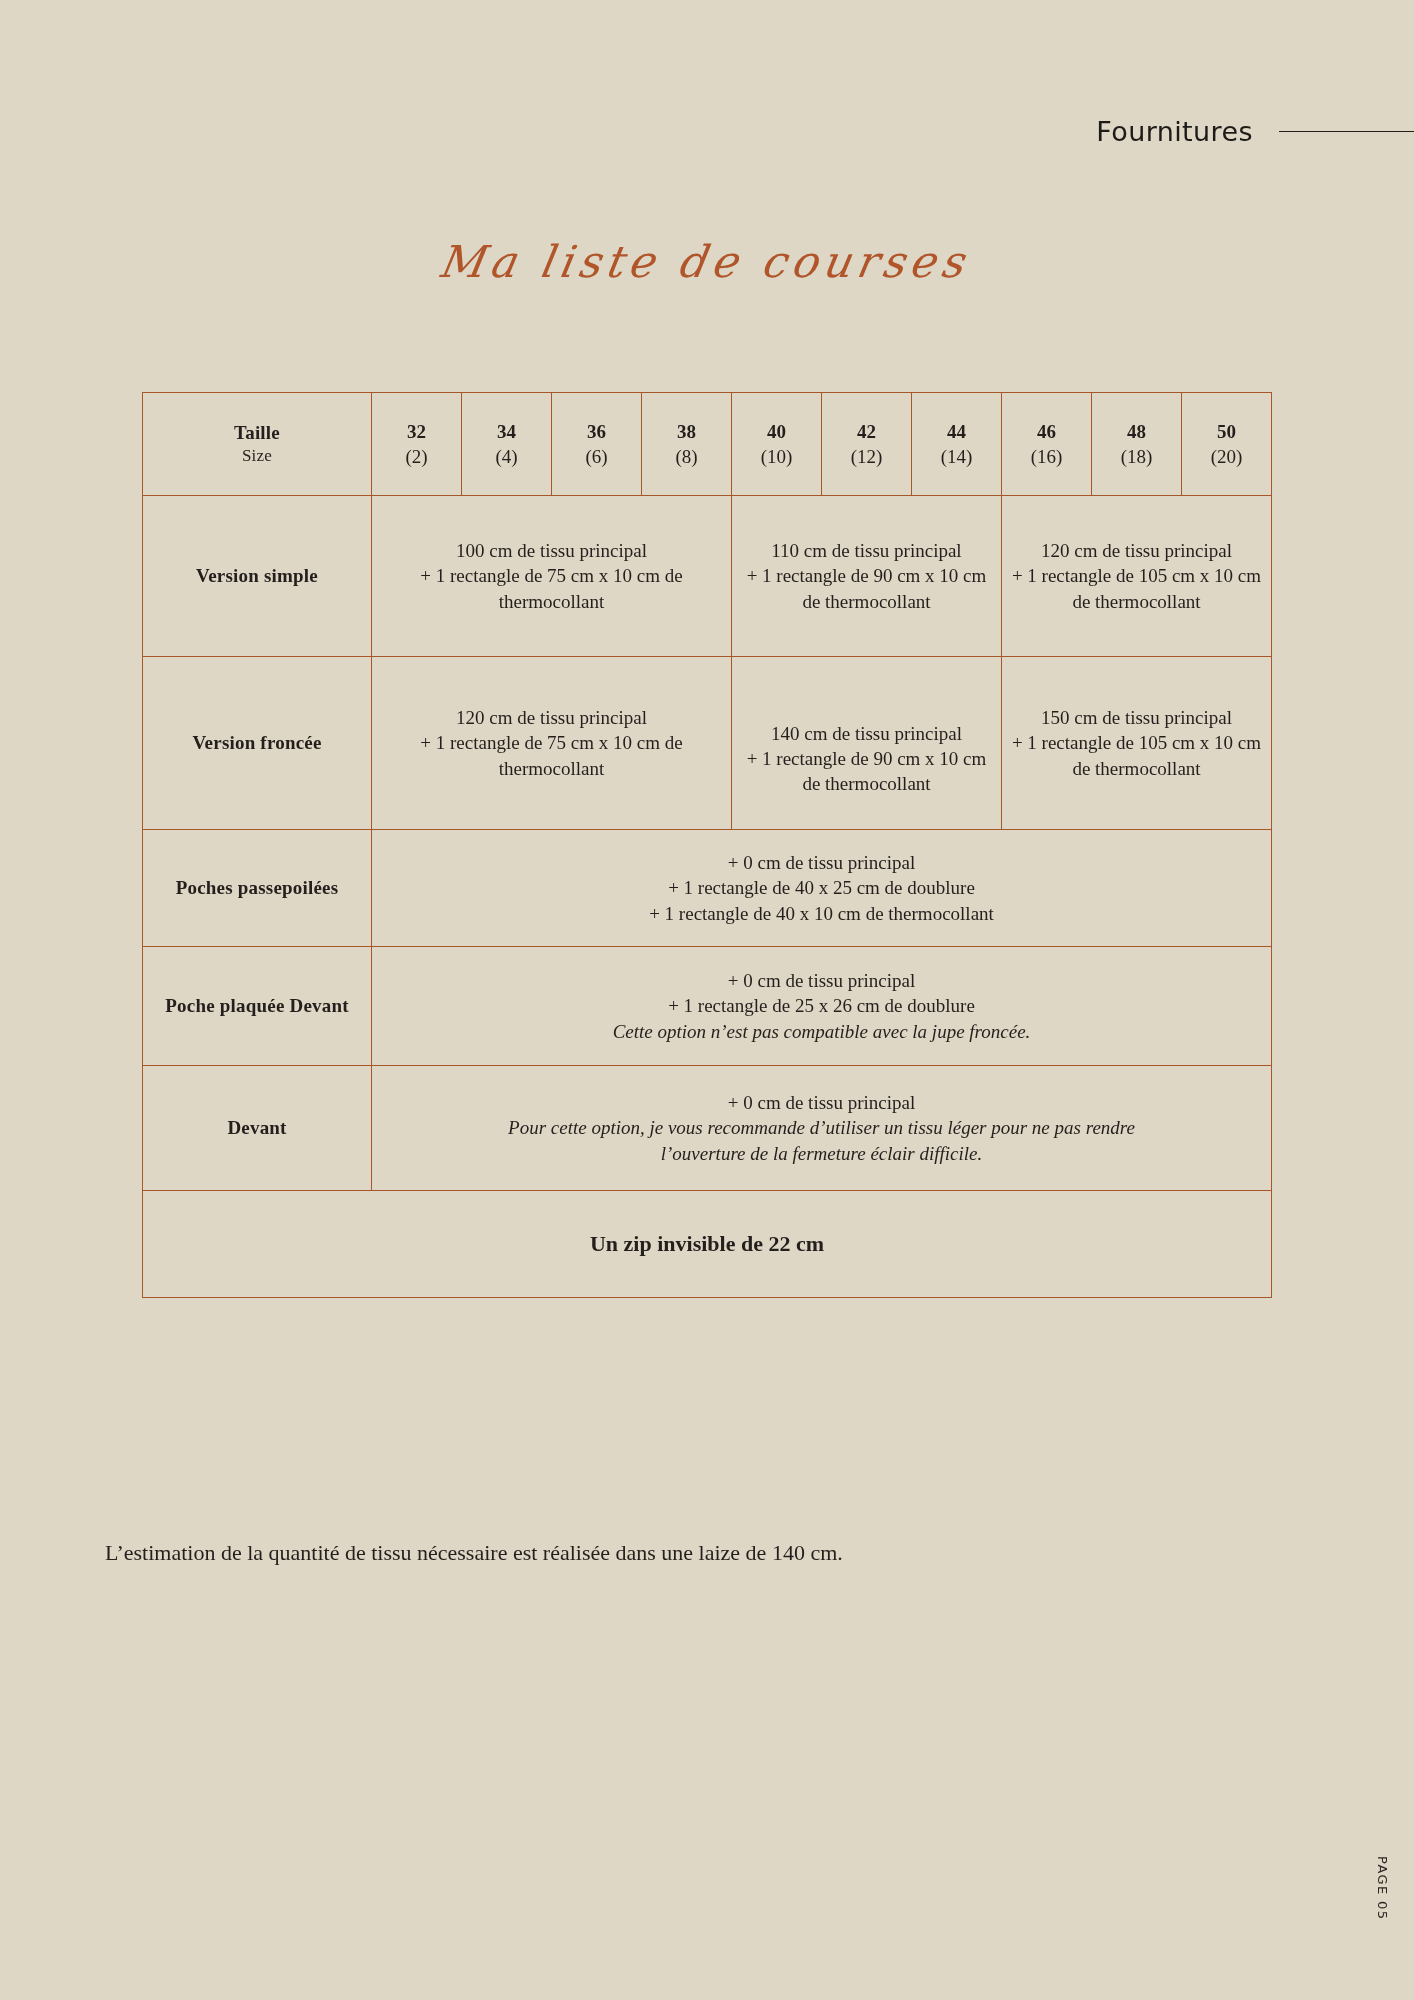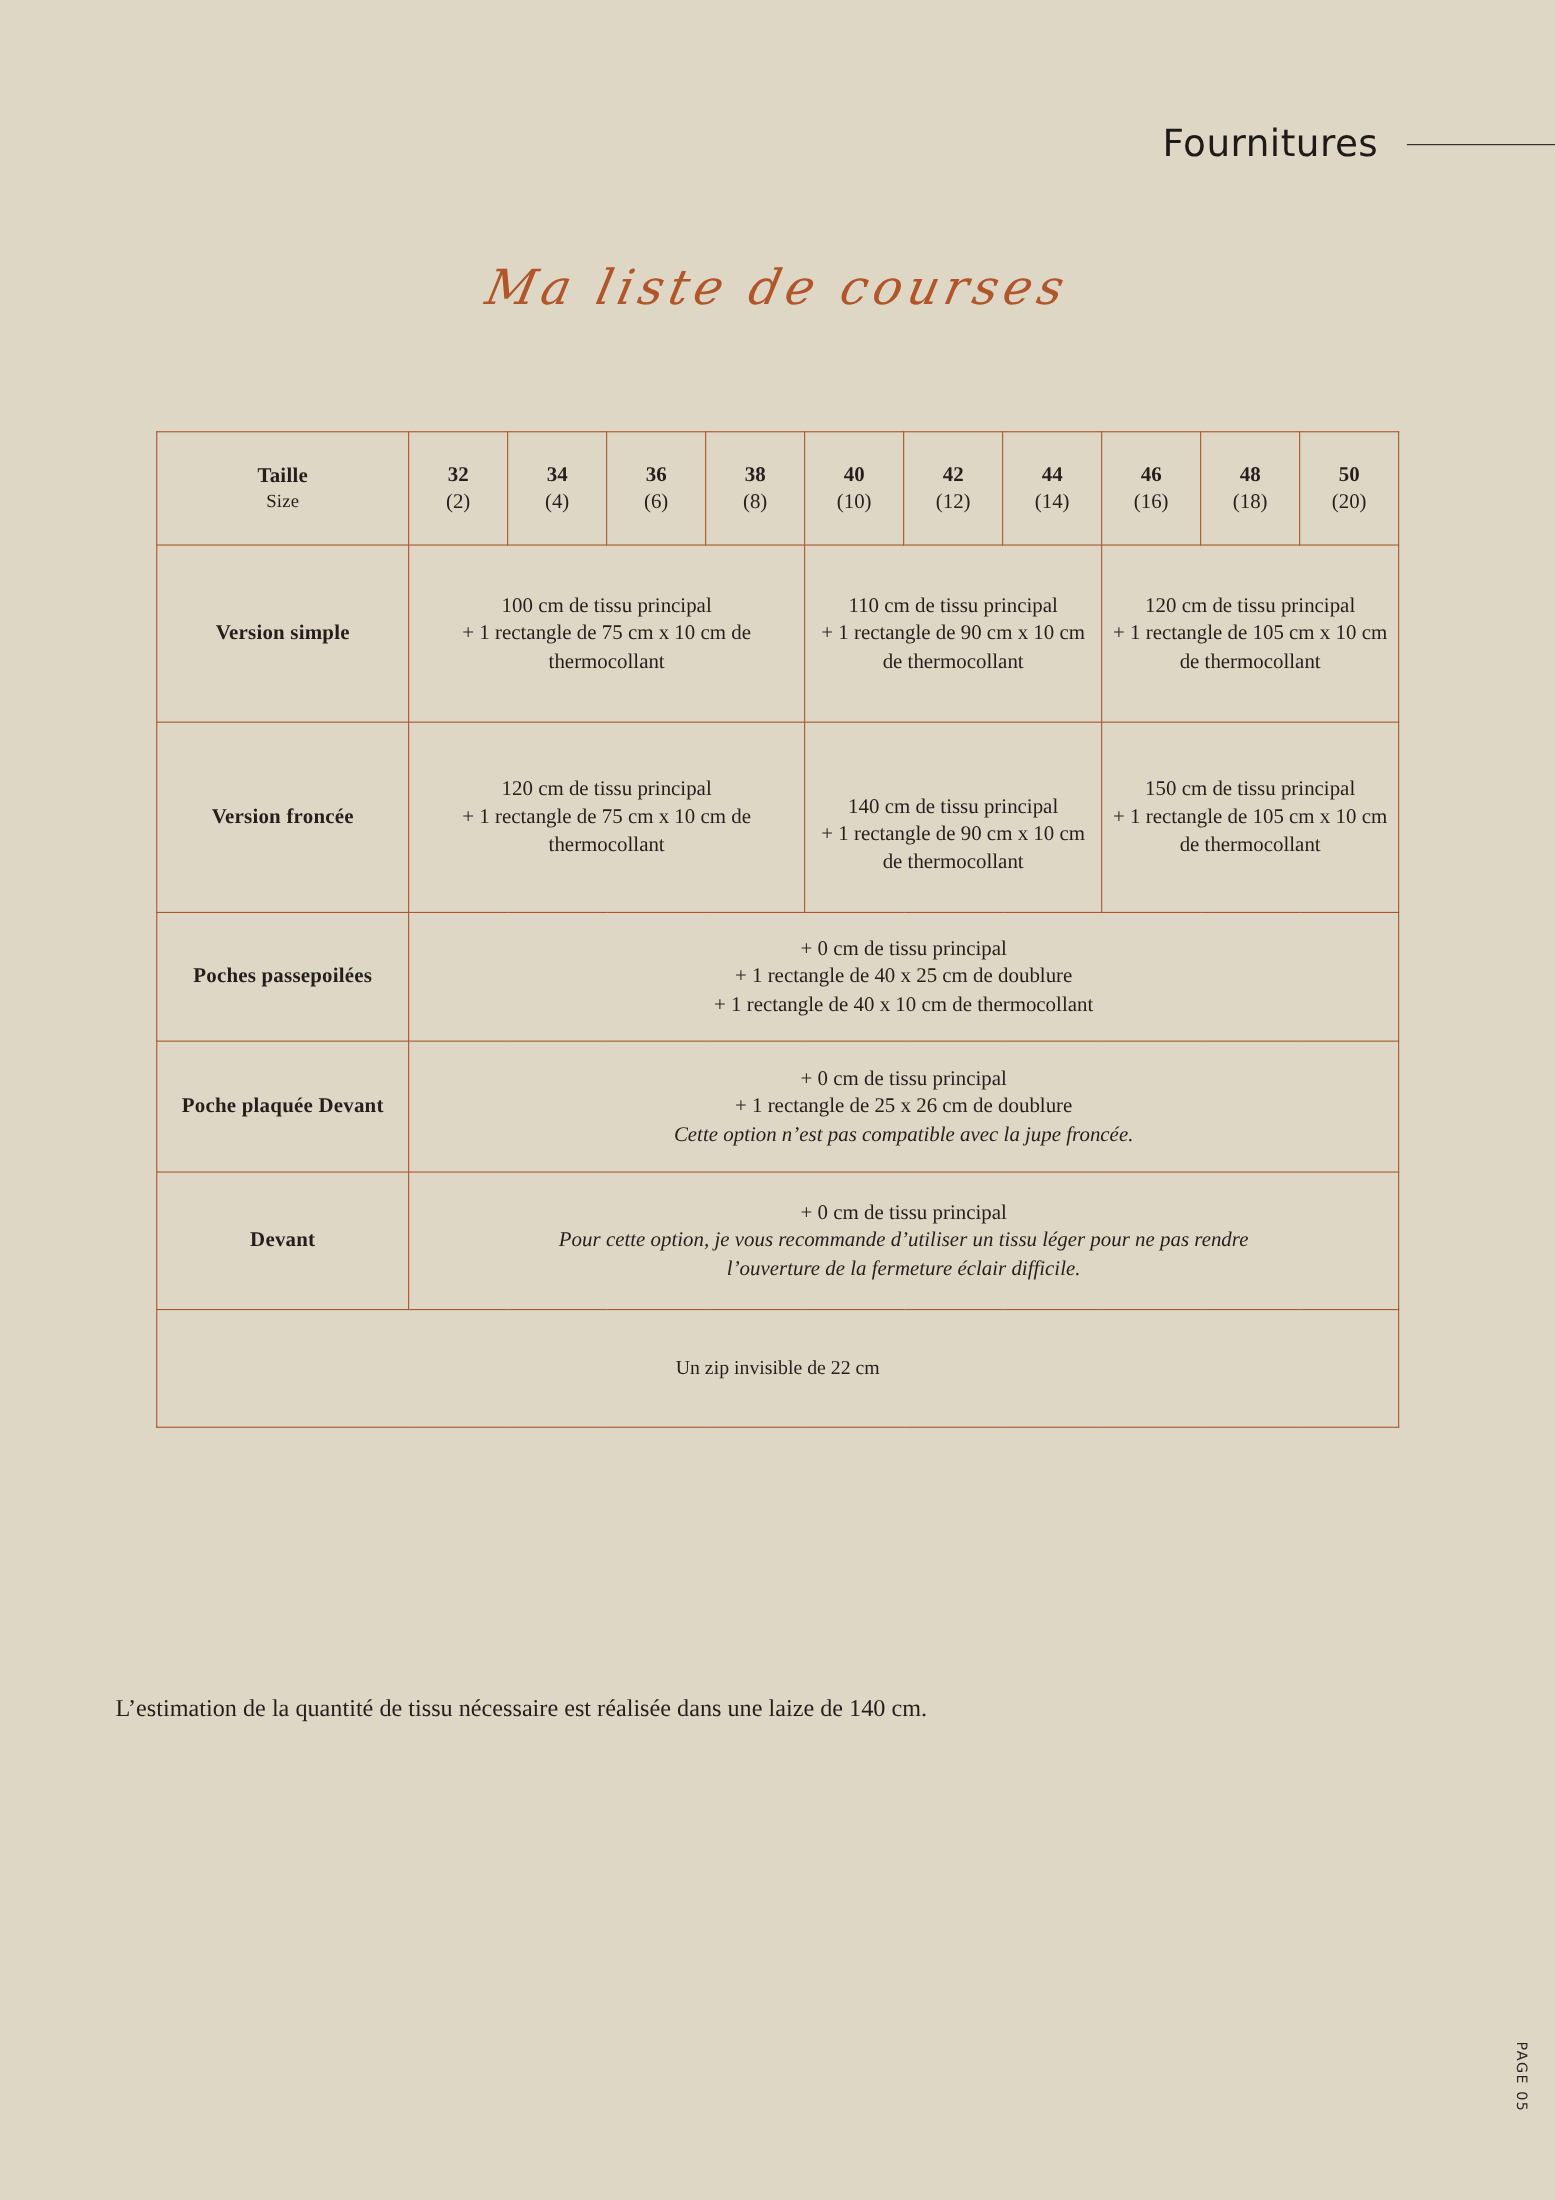--- a/index.html
+++ b/index.html
@@ -22,21 +22,21 @@
     top: 108px;
     left: 0;
     right: 0;
     height: 46px;
     display: flex;
     align-items: center;
     justify-content: flex-end;
   }
   .header-title {
     font-family: "DejaVu Sans", sans-serif;
-    font-size: 34px;
+    font-size: 27px;
     font-weight: 400;
     letter-spacing: .4px;
     color: #1d1a18;
     white-space: nowrap;
   }
   .header-rule {
     width: 135px;
     height: 0;
     border-top: 1.6px solid #241f1c;
     margin-left: 26px;
@@ -96,21 +96,21 @@
   .head-row td { height: 82px; }
   .head-label { font-weight: bold; font-size: 21px; line-height: 1.3; }
   .head-label .sub { display: block; font-weight: normal; font-size: 17px; }
 
   .r-simple td { height: 140px; }
   .r-fronce td { height: 152px; }
   .r-passep td { height: 96px; }
   .r-dos    td { height: 92px; }
   .r-devant td { height: 98px; }
   .r-noeud  td { height: 104px; }
-  .r-zip    td { height: 86px; font-weight: normal; font-size: 18px; }
+  .r-zip    td { height: 86px; font-weight: bold; font-size: 22px; }
 
   .note-line { font-style: italic; }
   .cell-lines > span { display: block; }
 
   
   .footnote {
     position: absolute;
     left: 105px;
     top: 1540px;
     font-size: 22px;

